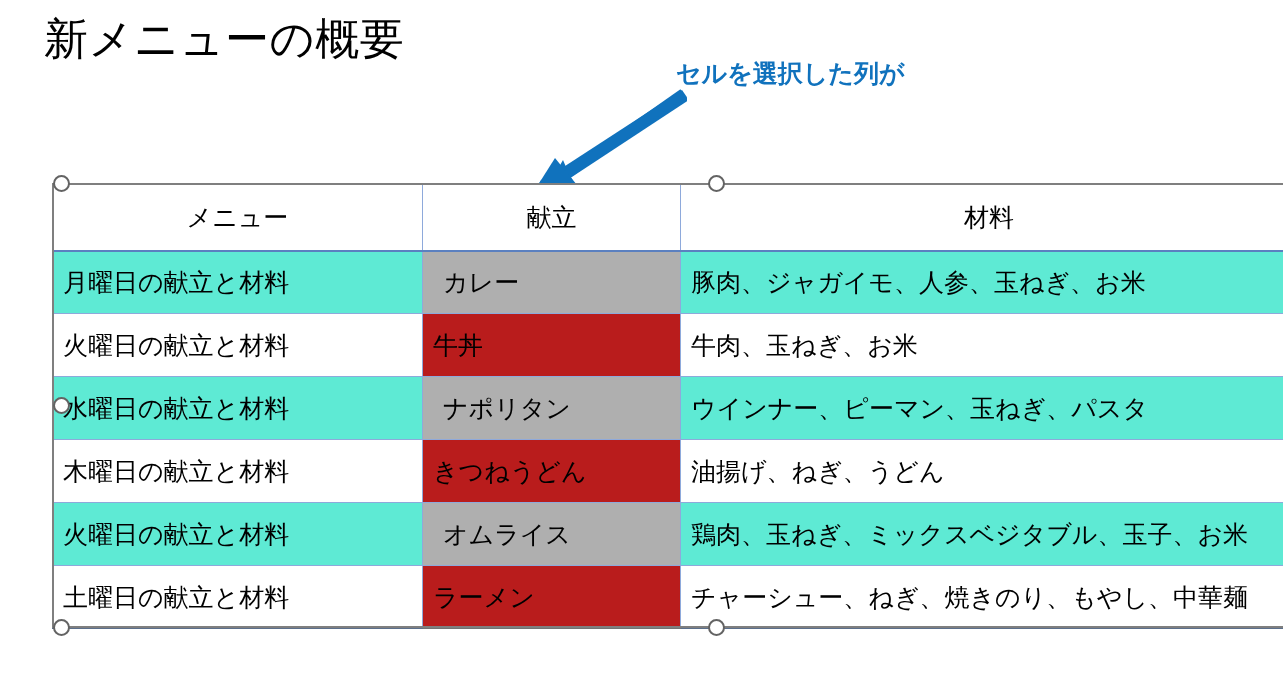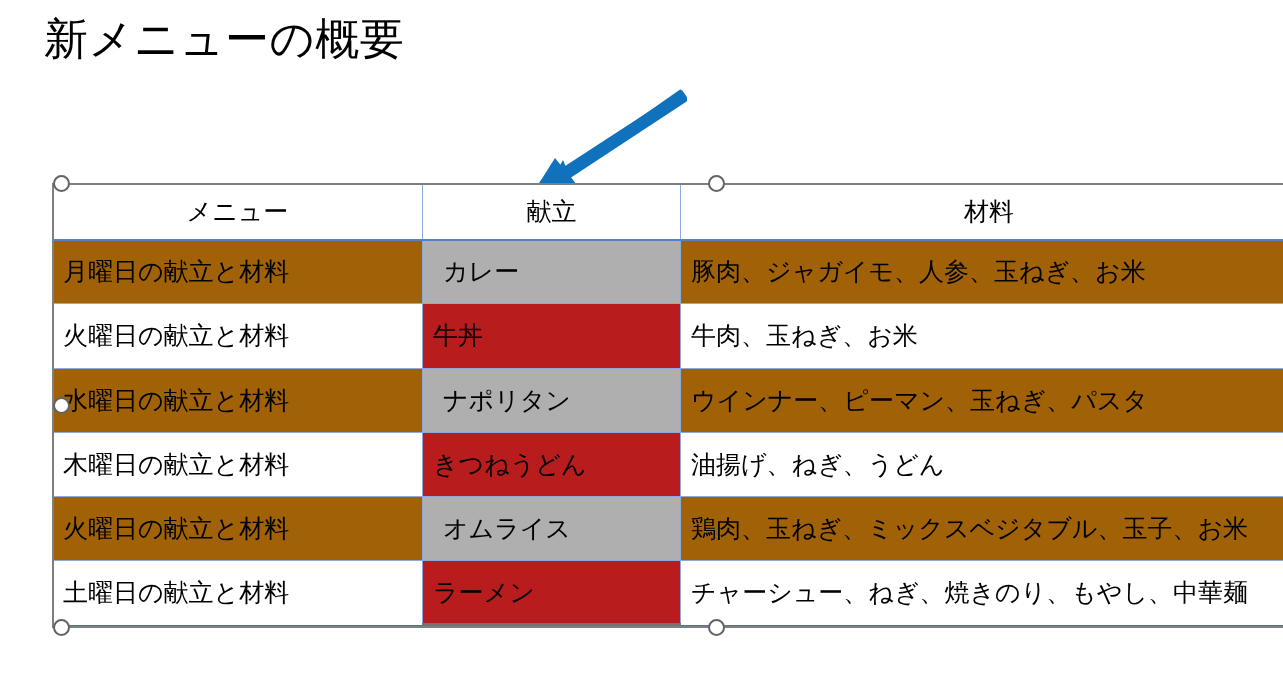--- a/index.html
+++ b/index.html
@@ -77,50 +77,50 @@
     white-space: nowrap;
     box-sizing: border-box;
   }
   
   .col-menu   { width: 370px; }
   .col-kondate{ width: 258px; }
   .col-zairyo { width: 617px; }
 
   
   table.menu-table thead th {
-    height: 55px;
+    height: 66px;
     text-align: center;
     font-weight: 400;
     background: #ffffff;
     border-top: 1px solid #5B6F8C;
     border-bottom: 2px solid #5B80C0;
   }
   thead th.sel-col {
     background: #BFBFBF;
   }
 
   
   table.menu-table tbody td {
     height: 63px;
     text-align: left;
   }
-  tbody tr.band td { background: #a16207; }
+  tbody tr.band td { background: #5eead4; }
   tbody tr.plain td { background: #ffffff; }
 
   
   tbody tr.band td.sel-col  { background: #AFAFAF; padding-left: 20px; }
   tbody tr.plain td.sel-col { background: #b91c1c; }
 
   
   td.sel-col, th.sel-col {
     border-left: 1px solid #7F7F7F;
     border-right: 1px solid #7F7F7F;
   }
   thead th.sel-col { border-top: 1px solid #7F7F7F; }
-  tbody tr:last-child td.sel-col { border-bottom: 4px solid #737373; }
+  tbody tr:last-child td.sel-col { border-bottom: 1px solid #737373; }
 
   tbody tr:last-child td { border-bottom: 1px solid #5B6F8C; }
 
   
   .sel-frame {
     position: absolute;
     left: 52px;
     top: 183px;
     width: 1245px;
     height: 445px;
@@ -144,20 +144,21 @@
   .h-ml { left: 53px;  top: 397px; }
   .h-tm { left: 708px; top: 175px; }
   .h-bm { left: 708px; top: 619px; }
 </style>
 </head>
 <body>
 
 <div class="slide-title">新メニューの概要</div>
 
 <div class="callout">
+  <span class="callout-line">セルを選択した列が</span>
 </div>
 
 <svg class="callout-arrow" viewBox="0 0 190 110">
   <g fill="#1072BD" stroke="none">
     <polygon points="185,2 192,12 52,104 45,93"></polygon>
     <polygon points="36,107 78,96 72,86 66,72 58,86 44,92"></polygon>
   </g>
   <line x1="186" y1="5" x2="52" y2="99" stroke="#1072BD" stroke-width="9" stroke-linecap="butt"></line>
   <polygon points="34,108 80,97 58,70" fill="#1072BD"></polygon>
 </svg>

